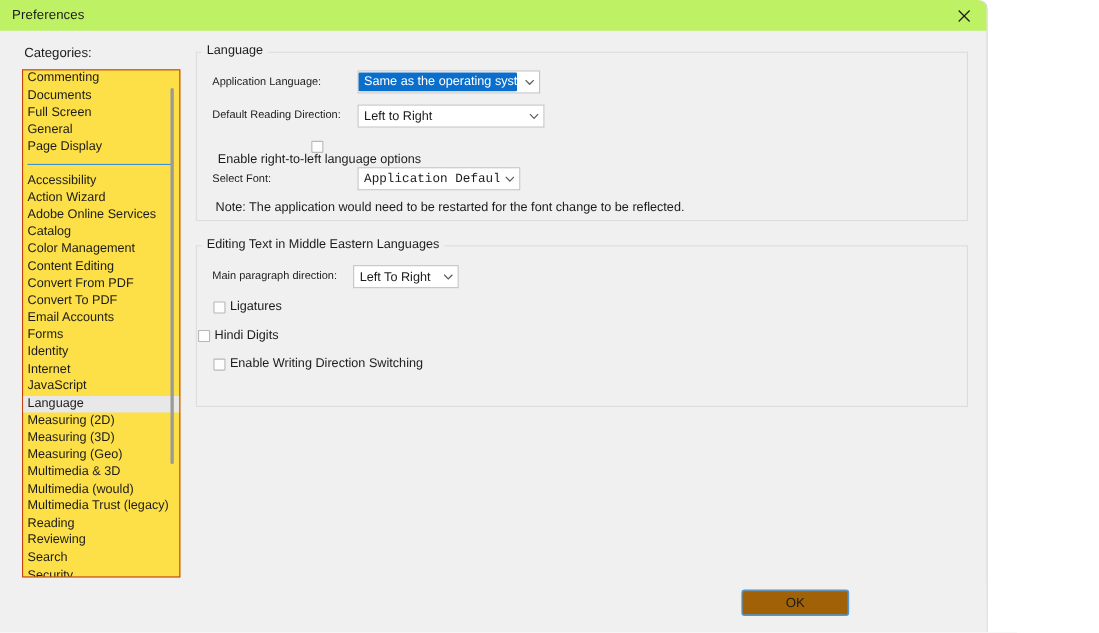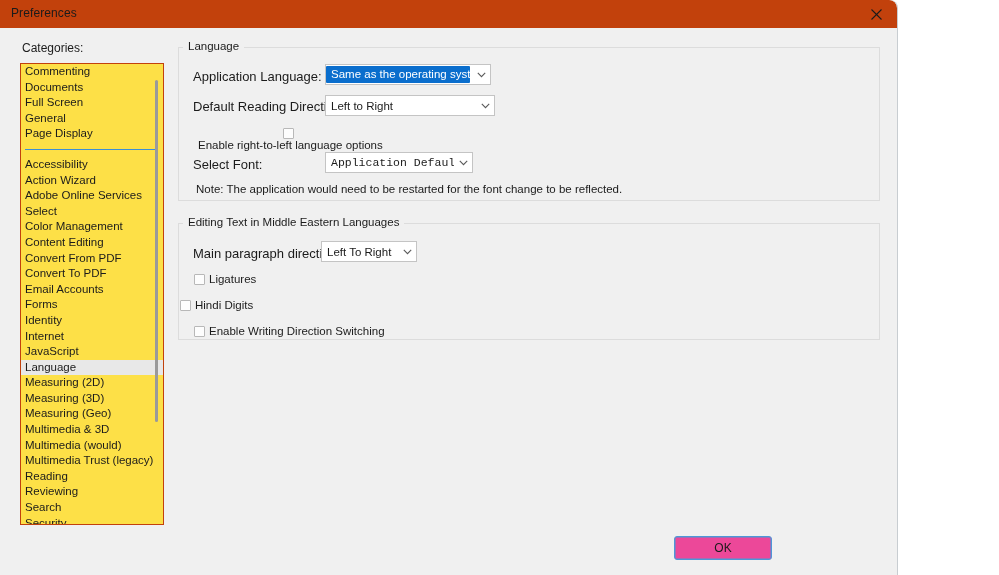--- a/index.html
+++ b/index.html
@@ -28,21 +28,21 @@
     box-sizing: border-box;
     overflow: hidden;
   }
 
   .titlebar {
     position: absolute;
     left: 0;
     top: 0;
     width: 897px;
     height: 28px;
-    background: #c2410c;
+    background: #bef264;
     border-top-right-radius: 8px;
   }
   .titlebar-text {
     position: absolute;
     left: 11px;
     top: 6px;
     font-size: 12px;
     color: #1b1b1b;
     letter-spacing: 0.1px;
   }
@@ -122,36 +122,36 @@
   }
 
   
   .group {
     position: absolute;
     box-sizing: border-box;
     border: 1px solid #dcdcdc;
     background: #f0f0f0;
   }
   #group-language { left: 178px; top: 47px; width: 702px; height: 154px; }
-  #group-middle-east { left: 178px; top: 223px; width: 702px; height: 117px; }
+  #group-middle-east { left: 178px; top: 223px; width: 702px; height: 147px; }
 
   .group-title {
     position: absolute;
     top: -8px;
     left: 4px;
     background: #f0f0f0;
     padding: 0 5px;
     font-size: 11.5px;
     color: #1b1b1b;
     white-space: nowrap;
   }
 
   .field-label {
     position: absolute;
-    font-size: 13px;
+    font-size: 10px;
     color: #1b1b1b;
     white-space: nowrap;
   }
 
   
   .combo {
     position: absolute;
     box-sizing: border-box;
     height: 21px;
     background: #ffffff;
@@ -216,21 +216,21 @@
     color: #1b1b1b;
     white-space: nowrap;
   }
 
   
   .btn {
     position: absolute;
     box-sizing: border-box;
     height: 24px;
     width: 98px;
-    background: #ec4899;
+    background: #a16207;
     border: 1px solid #d4d4d4;
     border-radius: 3px;
     font-size: 12px;
     color: #1b1b1b;
     display: flex;
     align-items: center;
     justify-content: center;
     cursor: default;
   }
   .btn.default {
@@ -263,21 +263,21 @@
       <div class="list-item">Documents</div>
       <div class="list-item">Full Screen</div>
       <div class="list-item">General</div>
       <div class="list-item">Page Display</div>
 
       <div class="list-sep"></div>
 
       <div class="list-item">Accessibility</div>
       <div class="list-item">Action Wizard</div>
       <div class="list-item">Adobe Online Services</div>
-      <div class="list-item">Select</div>
+      <div class="list-item">Catalog</div>
       <div class="list-item">Color Management</div>
       <div class="list-item">Content Editing</div>
       <div class="list-item">Convert From PDF</div>
       <div class="list-item">Convert To PDF</div>
       <div class="list-item">Email Accounts</div>
       <div class="list-item">Forms</div>
       <div class="list-item">Identity</div>
       <div class="list-item">Internet</div>
       <div class="list-item">JavaScript</div>
       <div class="list-item selected">Language</div>

